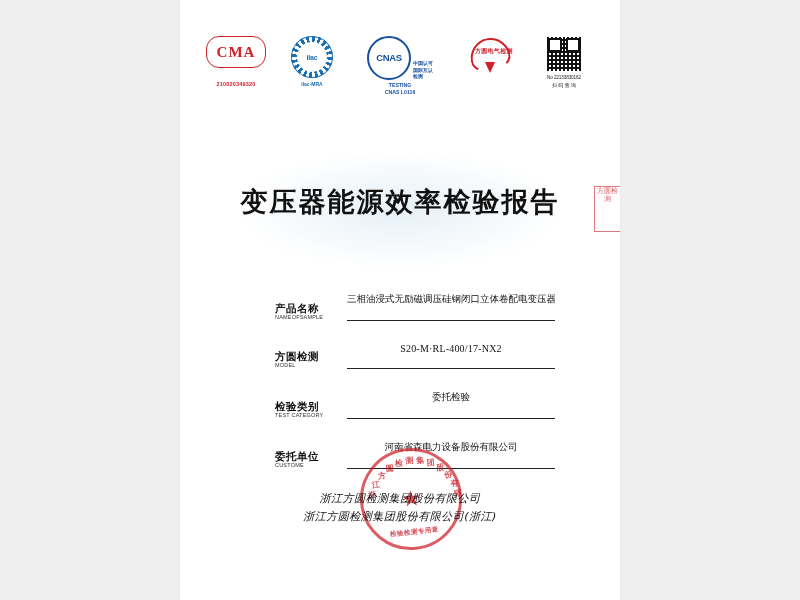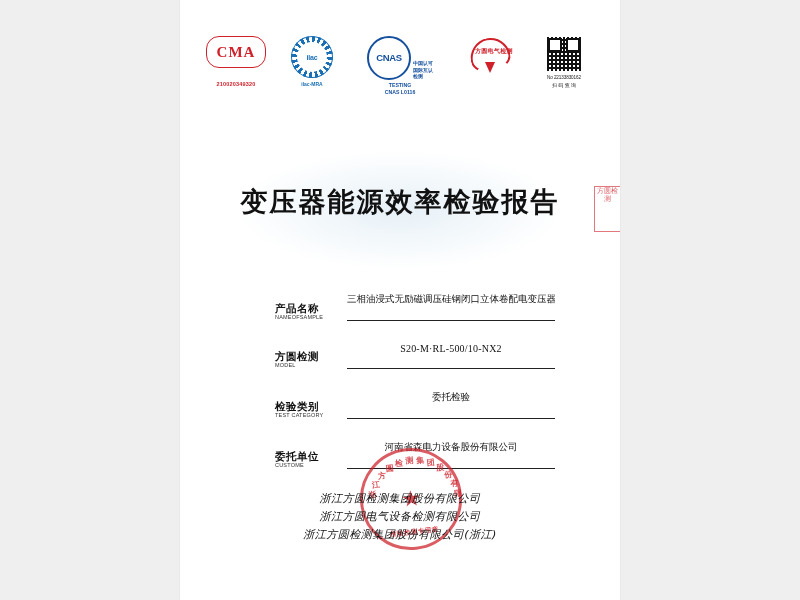--- a/index.html
+++ b/index.html
@@ -433,21 +433,21 @@
           <span class="en">NAMEOFSAMPLE</span>
         </div>
         <div class="field-value">三相油浸式无励磁调压硅钢闭口立体卷配电变压器</div>
       </div>
 
       <div class="field-row">
         <div class="field-label">
           <span class="cn">方圆检测</span>
           <span class="en">MODEL</span>
         </div>
-        <div class="field-value model">S20-M·RL-500/10-NX2</div>
+        <div class="field-value model">S20-M·RL-400/17-NX2</div>
       </div>
 
       <div class="field-row">
         <div class="field-label">
           <span class="cn">检验类别</span>
           <span class="en">TEST CATEGORY</span>
         </div>
         <div class="field-value">委托检验</div>
       </div>
 
@@ -475,18 +475,17 @@
         <span style="transform: rotate(40deg) translate(0,-44px) rotate(-40deg)">股</span>
         <span style="transform: rotate(54deg) translate(0,-44px) rotate(-54deg)">份</span>
         <span style="transform: rotate(68deg) translate(0,-44px) rotate(-68deg)">有</span>
         <span style="transform: rotate(82deg) translate(0,-44px) rotate(-82deg)">限</span>
       </div>
       <div class="seal-bottom">检验检测专用章</div>
     </div>
 
     <div class="org-block">
       <div>浙江方圆检测集团股份有限公司</div>
-      <div>浙江方圆电气设备检测有限公司</div>
       <div>浙江方圆检测集团股份有限公司(浙江)</div>
     </div>
 
   </div>
 </div>
 
 </body></html>

